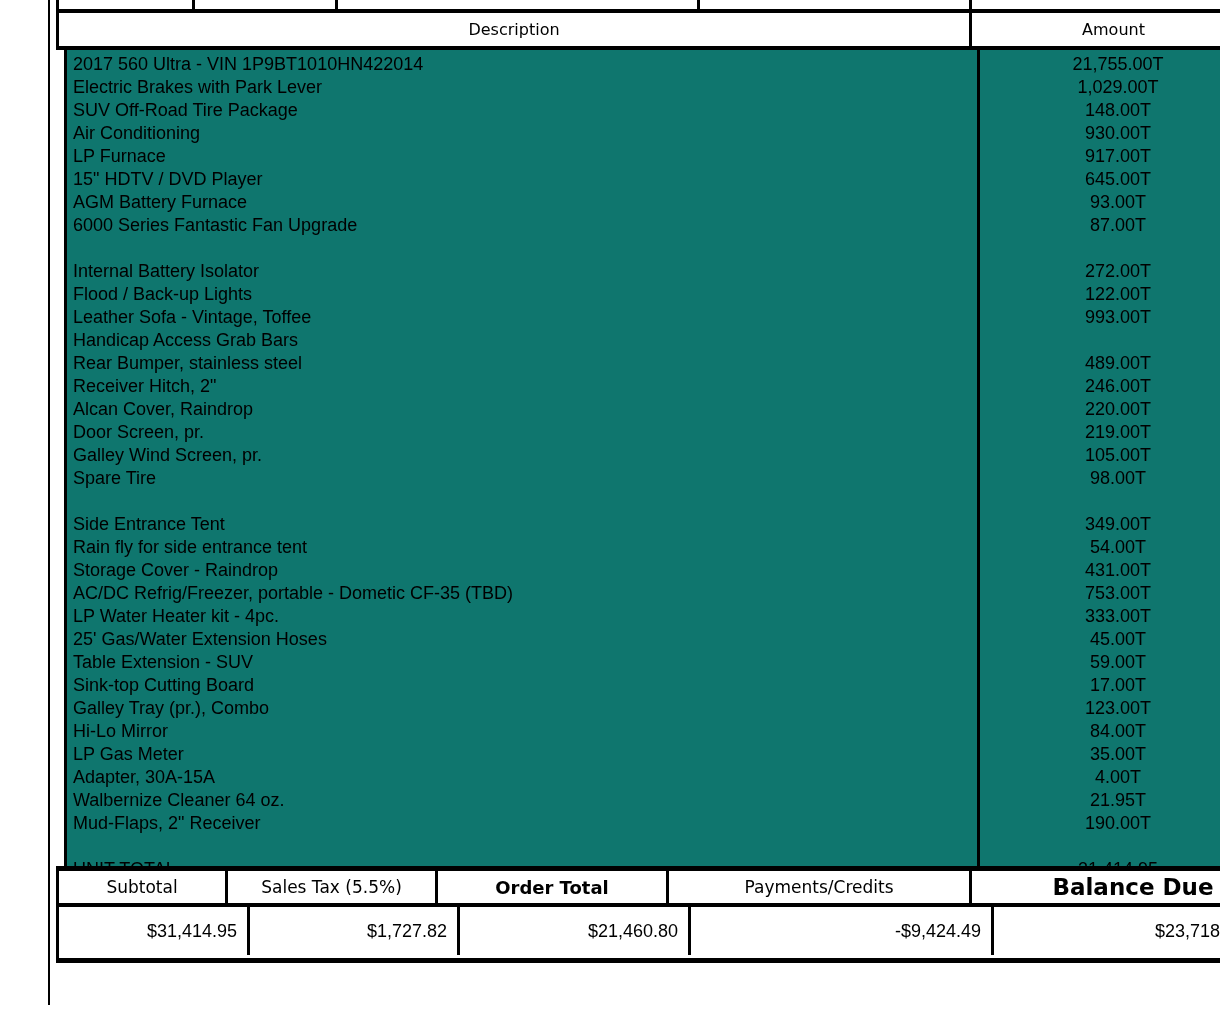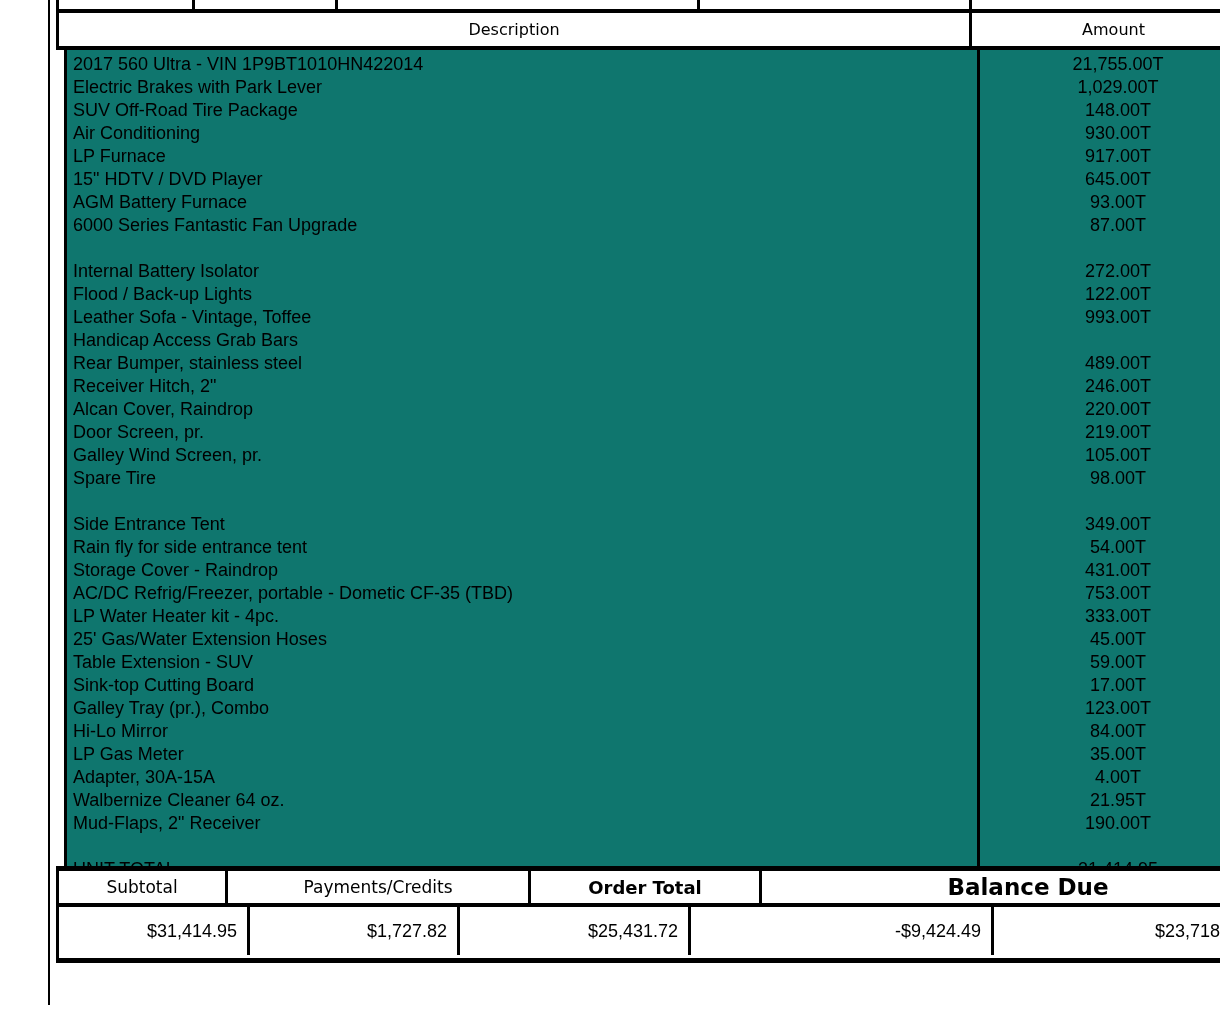--- a/index.html
+++ b/index.html
@@ -246,26 +246,27 @@
         <div class="item-row">
           <div class="item-desc">UNIT TOTAL</div>
           <div class="item-amount">31,414.95</div>
         </div>
       </div>
   </div>
 
   <div class="summary">
     <div class="sum-row sum-labels">
       <div class="sum-cell c1">Subtotal</div>
+      <div class="sum-cell c2">Sales Tax (5.5%)</div>
+      <div class="sum-cell c3 emph">Order Total</div>
       <div class="sum-cell c4">Payments/Credits</div>
-      <div class="sum-cell c3 emph">Order Total</div>
       <div class="sum-cell last emph-big">Balance Due</div>
     </div>
     <div class="sum-row sum-values">
       <div class="sum-cell c1">$31,414.95</div>
       <div class="sum-cell c2">$1,727.82</div>
-      <div class="sum-cell c3">$25,431.72</div>
+      <div class="sum-cell c3">$21,460.80</div>
       <div class="sum-cell c4">-$9,424.49</div>
       <div class="sum-cell last">$23,718.28</div>
     </div>
   </div>
 
 </div>
 
 </body></html>

